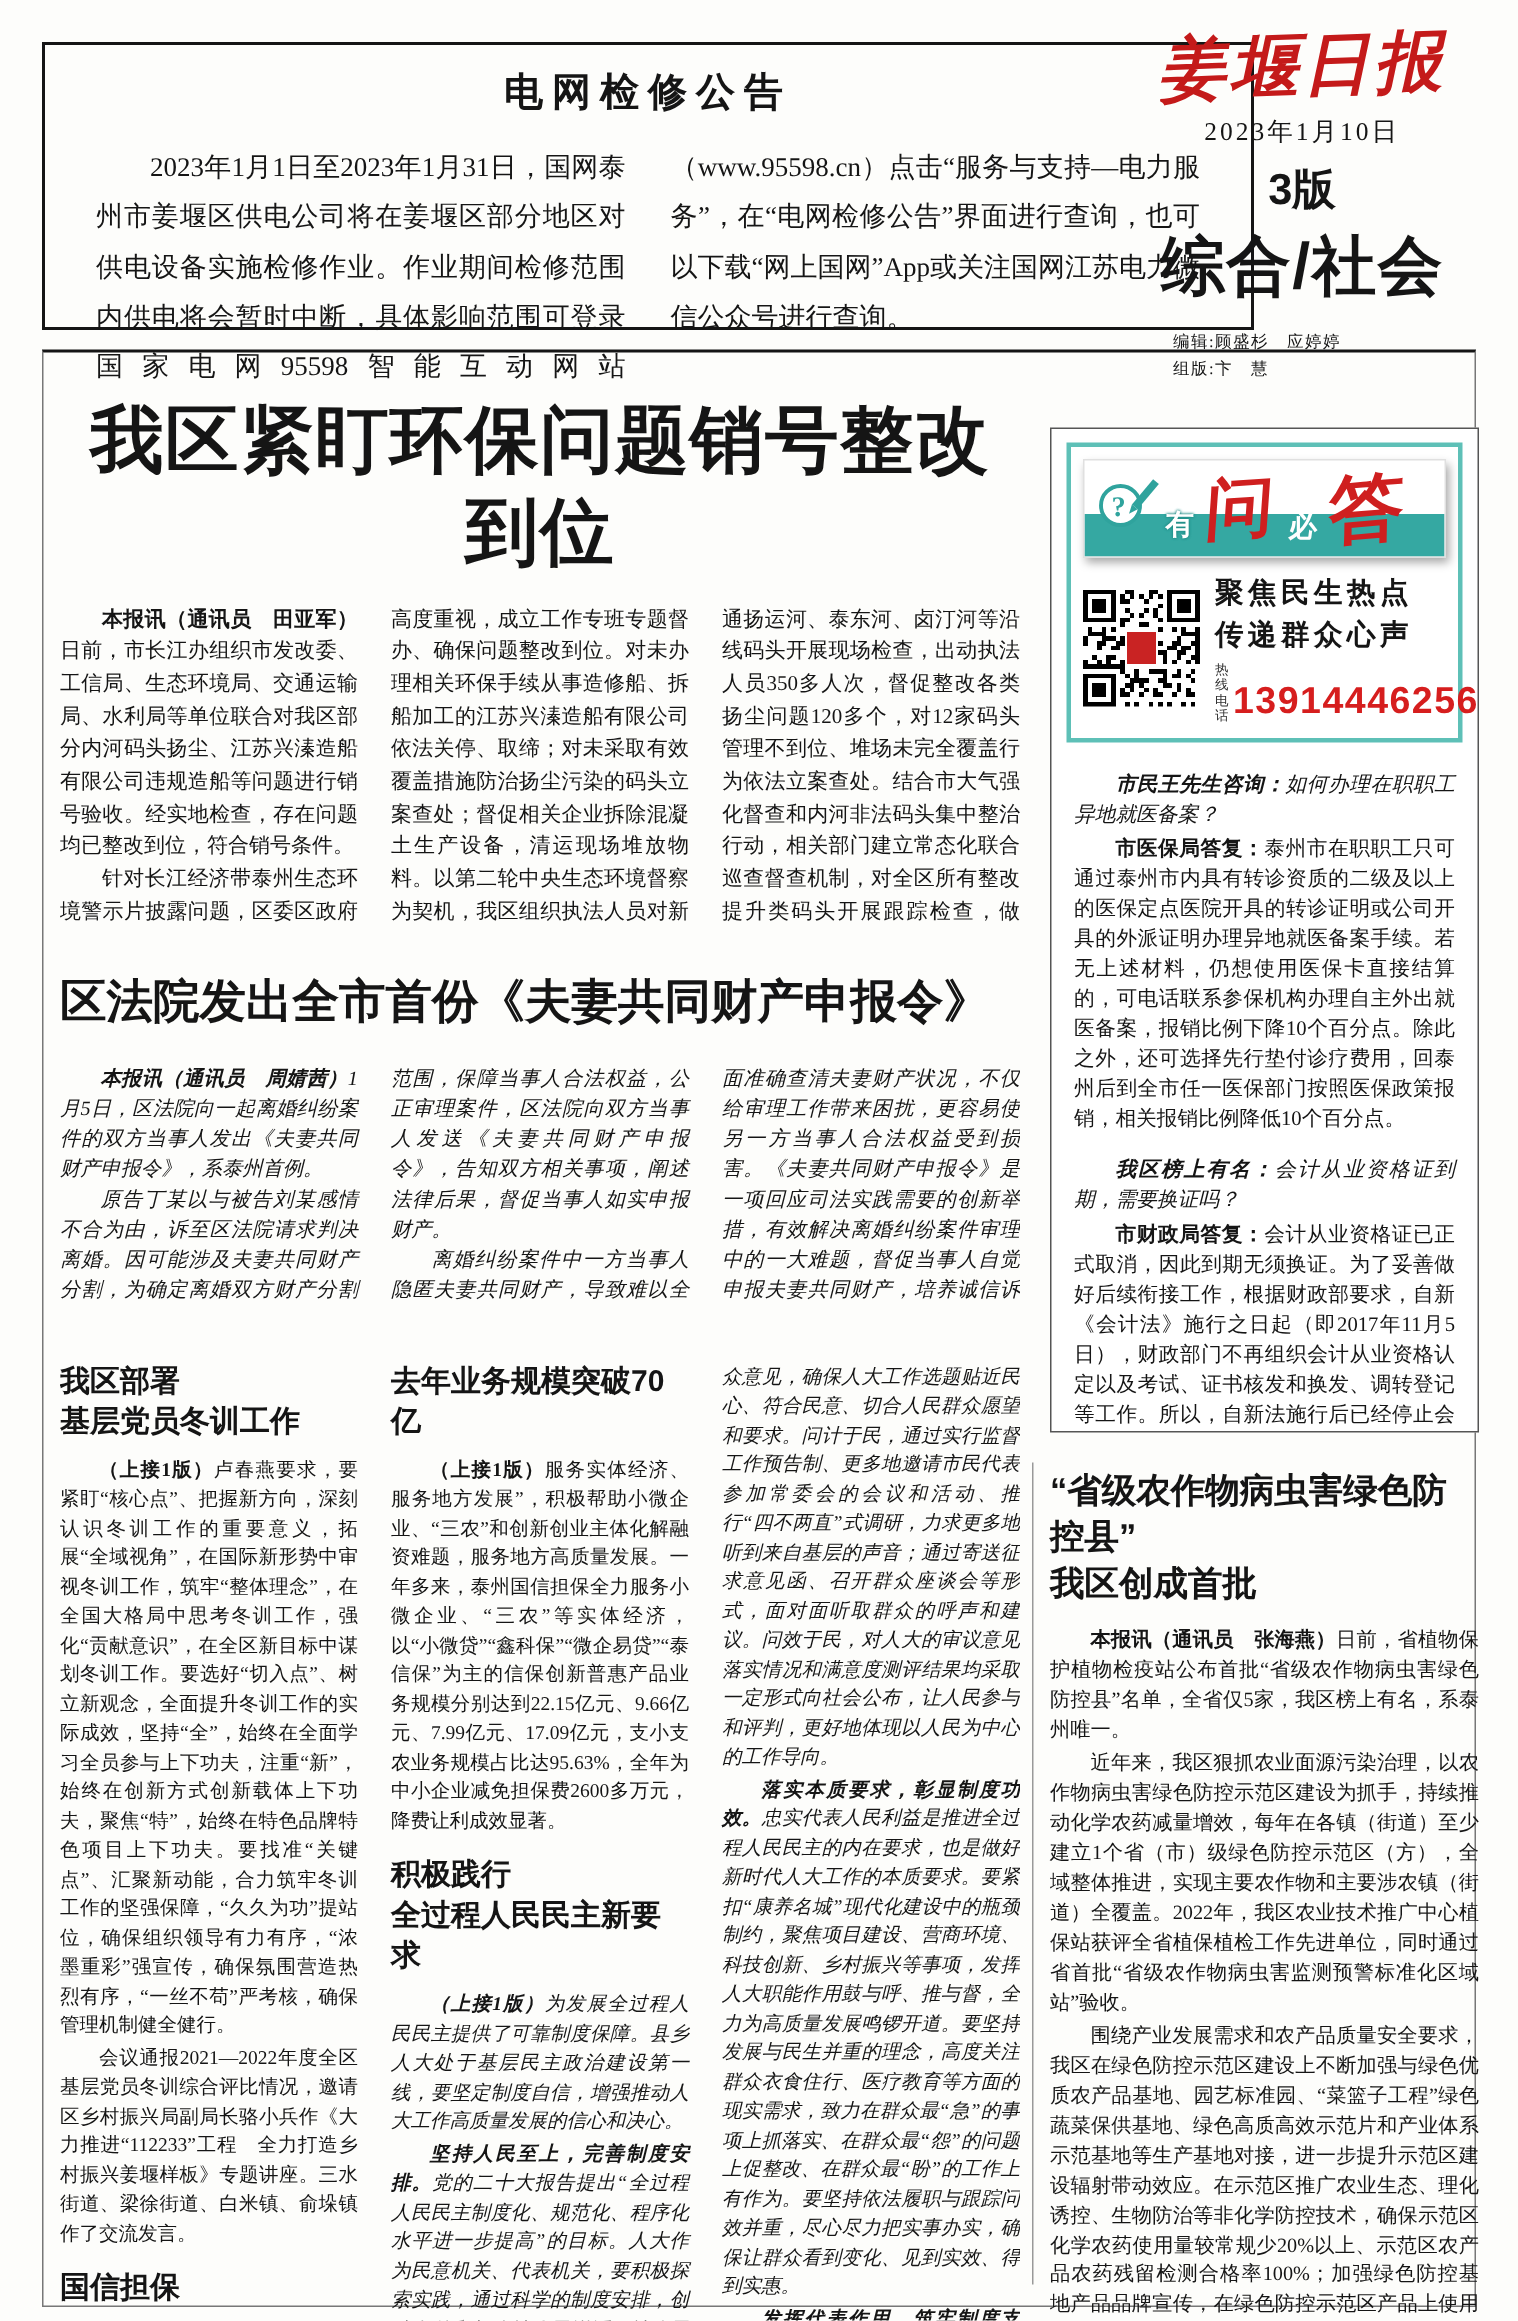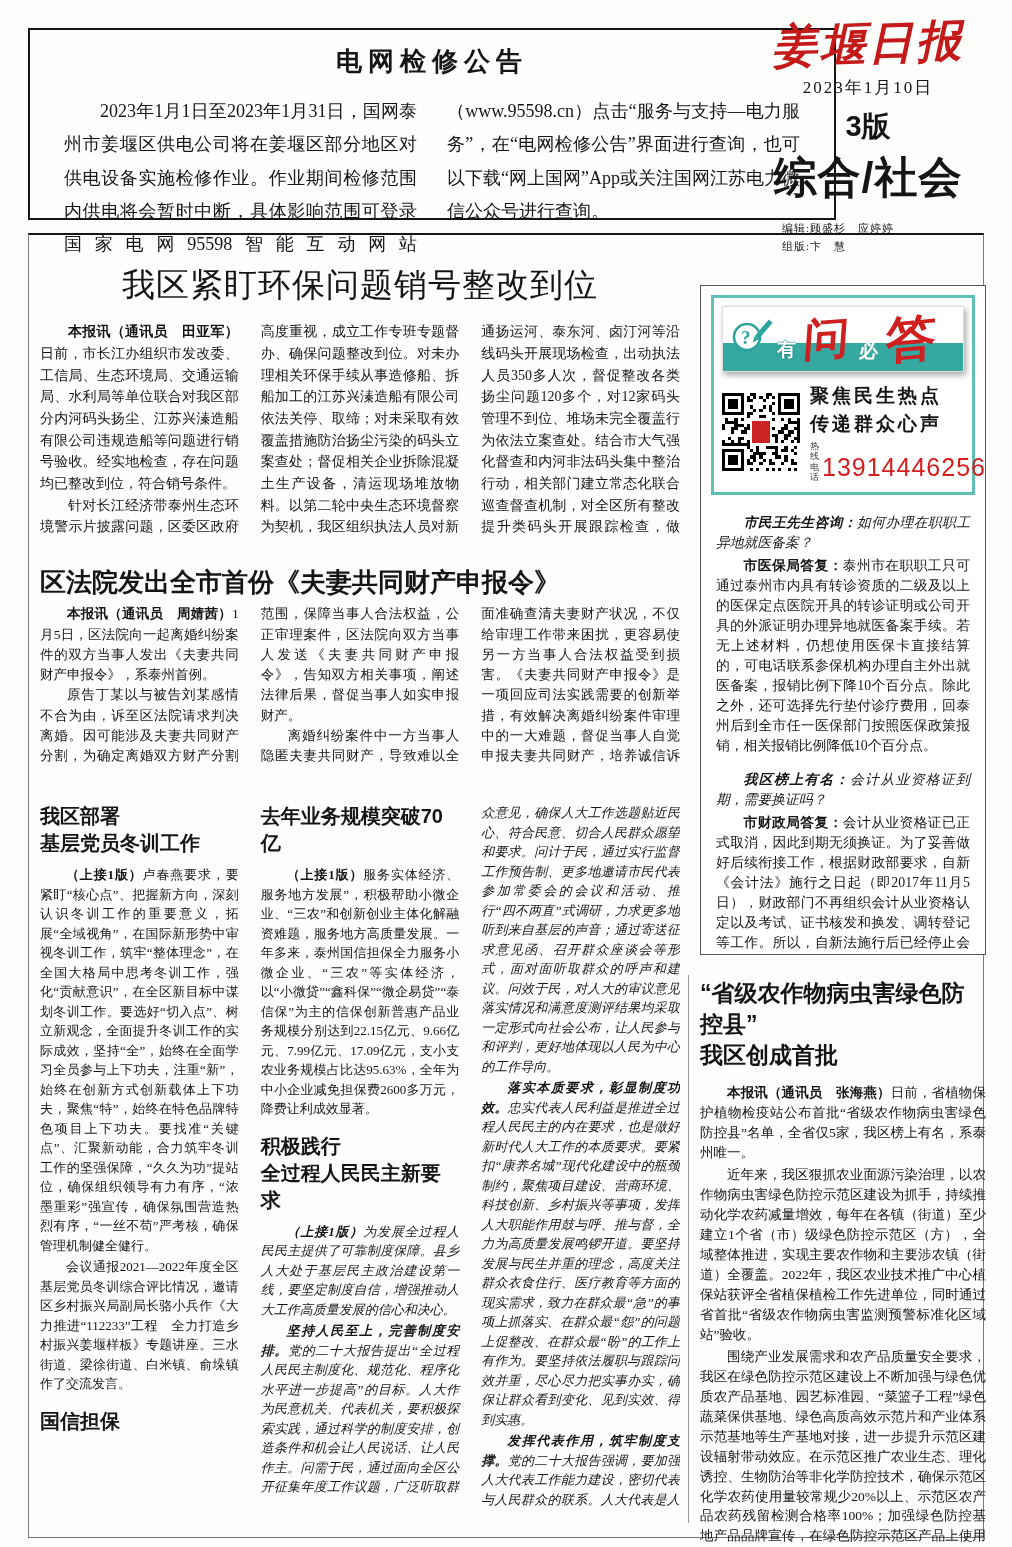--- a/index.html
+++ b/index.html
@@ -41,35 +41,35 @@
   
   .content-frame{
     position:absolute;left:28px;top:233px;width:956px;height:1305px;
     border:1px solid #777;border-top:2px solid #151515;box-sizing:border-box;
     pointer-events:none;
   }
 
   
   .left-content{position:absolute;left:40px;top:252px;width:640px;}
   .lead-headline{
-    font-size:33px;font-weight:400;text-align:center;letter-spacing:1px;
+    font-size:49px;font-weight:700;text-align:center;letter-spacing:1px;
     line-height:1.25;margin-top:12px;
     font-family:"Liberation Sans","DejaVu Sans",sans-serif;
   }
   .lead-cols{
     margin-top:16px;column-count:3;column-gap:22px;column-fill:auto;
     height:232px;overflow:hidden;font-size:14px;line-height:1.55;
   }
   .court-headline{
-    margin-top:12px;font-size:26px;font-weight:900;letter-spacing:0px;
+    margin-top:12px;font-size:31px;font-weight:900;letter-spacing:0px;
     font-family:"Liberation Sans","DejaVu Sans",sans-serif;
   }
   .court-cols{
-    margin-top:4px;column-count:3;column-gap:22px;column-fill:auto;
-    height:165px;overflow:hidden;font-size:13.5px;line-height:1.5;
+    margin-top:20px;column-count:3;column-gap:22px;column-fill:auto;
+    height:165px;overflow:hidden;font-size:13.5px;line-height:1.5;font-style:italic;
   }
   .cont-cols{
     margin-top:34px;column-count:3;column-gap:22px;column-fill:auto;
     height:712px;overflow:hidden;font-size:13px;line-height:1.5;
   }
   .cont-cols .para{margin-bottom:2px;}
   .sub-head{
     font-size:20px;font-weight:900;line-height:1.35;margin:14px 0 8px;
     font-family:"Liberation Sans","DejaVu Sans",sans-serif;break-after:avoid;
   }
@@ -92,21 +92,21 @@
   .ad-banner .c-you{font-size:19px;color:#fff;font-weight:700;margin:22px 2px 0 4px;text-shadow:0 0 2px #1d8a84,0 0 2px #1d8a84;}
   .ad-banner .c-wen{font-size:45px;color:#cf1f1f;font-weight:900;transform:skewX(-8deg) rotate(-4deg);margin:0 6px;line-height:1;}
   .ad-banner .c-bi{font-size:19px;color:#fff;font-weight:700;margin:24px 4px 0;}
   .ad-banner .c-da{font-size:50px;color:#cf1f1f;font-weight:900;transform:skewX(-6deg) rotate(-5deg);margin-left:4px;line-height:1;}
   .ad-bottom{display:flex;margin-top:10px;align-items:center;}
   .qr{width:78px;height:78px;flex:0 0 78px;}
   .ad-right{margin-left:10px;flex:1;}
   .slogan{font-size:19px;font-weight:900;letter-spacing:3px;line-height:1.45;}
   .hotline{display:flex;align-items:flex-end;margin-top:4px;}
   .hotline-label{font-size:9px;line-height:1.15;color:#333;margin-right:3px;}
-  .hotline-number{font-size:25px;font-weight:400;color:#d61e1e;font-family:"Liberation Sans","DejaVu Sans",sans-serif;letter-spacing:1px;}
+  .hotline-number{font-size:25px;font-weight:700;color:#d61e1e;font-family:"Liberation Sans","DejaVu Sans",sans-serif;letter-spacing:1px;}
   .qa-text{padding:12px 15px 0;font-size:13.8px;line-height:1.45;}
   .qa-text .para{margin-bottom:3px;}
   .qa-q{margin-top:14px !important;}
   .qa-text .qa-q:first-child{margin-top:0 !important;}
 
   
   .v-rule{position:absolute;left:688px;top:975px;height:548px;border-left:1px solid #999;}
   .green-article{position:absolute;left:700px;top:978px;width:286px;}
   .green-title{font-size:23px;font-weight:900;line-height:1.35;font-family:"Liberation Sans","DejaVu Sans",sans-serif;}
   .green-body{margin-top:12px;font-size:13.5px;line-height:1.48;}

